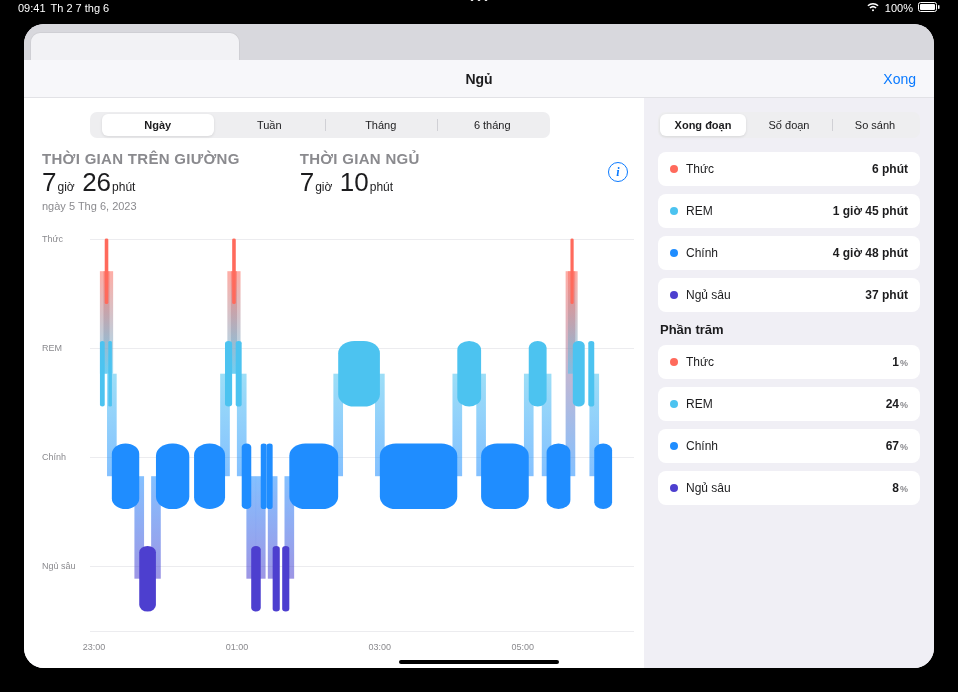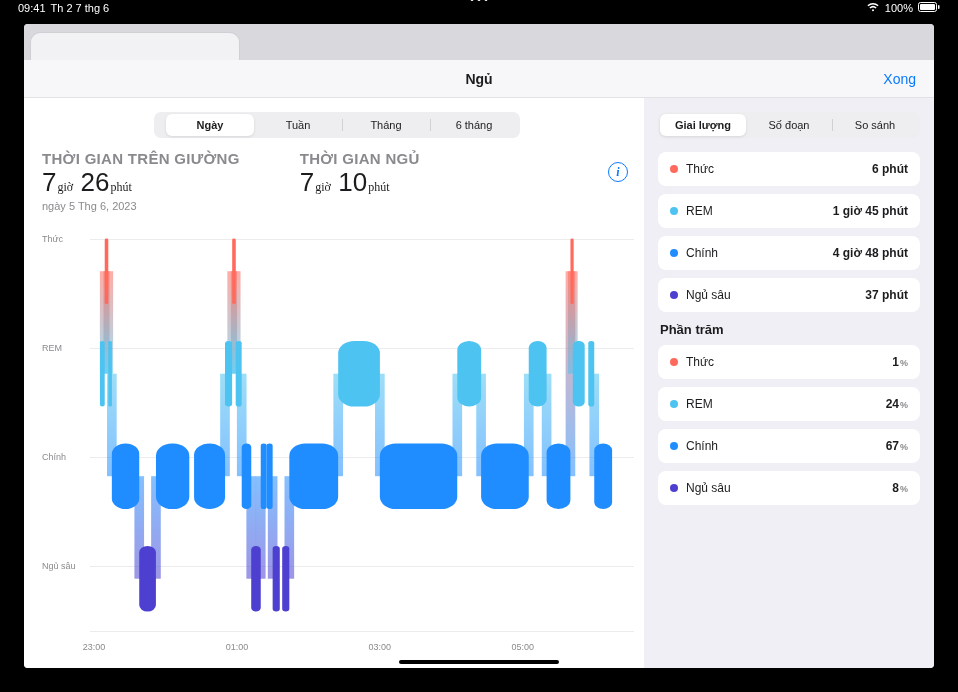--- a/index.html
+++ b/index.html
@@ -7,21 +7,21 @@
   .device {
     width: 958px; height: 692px;
     background: #000;
     border-radius: 48px;
     position: relative;
     padding: 24px;
   }
   .screen {
     width: 100%; height: 100%;
     background: #f0eff5;
-    border-radius: 4px;
+    border-radius: 20px;
     position: relative;
     overflow: hidden;
   }
   
   .statusbar {
     height: 22px;
     display: flex; justify-content: space-between; align-items: center;
     padding: 0 18px;
     font-size: 11px; font-weight: 500; color: #fff;
     position: absolute; top: -3px; left: 0; right: 0;
@@ -70,28 +70,28 @@
     flex:1; text-align:center; font-size:11px; color:#1c1c1e;
     display:flex; align-items:center; justify-content:center;
     border-radius:6px;
     position:relative;
   }
   .seg .opt + .opt::before{
     content:""; position:absolute; left:0; top:5px; bottom:5px; width:1px; background:#d0d0d5;
   }
   .seg .opt.selected { background:#fff; font-weight:600; box-shadow:0 1px 3px rgba(0,0,0,0.1);}
   .seg .opt.selected + .opt::before, .seg .opt.selected::before { display:none;}
-  .main .seg { width: 366px; margin: 0 auto 12px 112px; padding-left: 12px; }
+  .main .seg { width: 460px; margin: 0 auto 12px 48px; padding-left: 12px; }
 
   
   .summary { display:flex; gap: 60px; margin-bottom: 6px; position:relative;}
   .summary .block .caption { font-size:15px; letter-spacing:0.3px; color:#8a8a8e; font-weight:600;}
   .summary .block .big { color:#1c1c1e; }
   .summary .block .big .num { font-size: 26px; font-weight:400; }
-  .summary .block .big .unit { font-size: 12px; margin: 0 3px 17px 1px; font-family: Liberation Serif, serif;}
+  .summary .block .big .unit { font-size: 12px; margin: 0 3px 17px 1px;}
   .summary .block .sub { font-size:11px; color:#8a8a8e; margin-top:2px;}
   .info-btn {
     position:absolute; right: 6px; top: 12px;
     width:20px; height:20px; border:1.5px solid #0a7aff; border-radius:50%;
     display:flex; align-items:center; justify-content:center;
     color:#0a7aff; font-size:12px; font-style:italic; font-family: Georgia, serif;
     font-weight:bold;
   }
 
   
@@ -296,21 +296,21 @@
                 <rect x="89.33" y="29.00" width="2.22" height="16.00" rx="1.11" fill="#4cc3f0"></rect>
                 <rect x="92.22" y="29.00" width="1.11" height="16.00" rx="0.56" fill="#4cc3f0"></rect>
                 <rect x="93.33" y="54.00" width="3.33" height="16.00" rx="1.67" fill="#1f8dff"></rect>
               </svg>
             </div>
           </div>
       </div>
 
       <div class="side">
         <div class="seg">
-          <div class="opt selected">Giai lượng</div>
+          <div class="opt selected">Xong đoạn</div>
           <div class="opt">Số đoạn</div>
           <div class="opt">So sánh</div>
         </div>
         <div id="stage-list">
             <div class="card">
               <span class="dot c-wake"></span>
     <span class="lbl">Thức</span>
     <span class="val">6 phút</span>
             </div>
             <div class="card">

